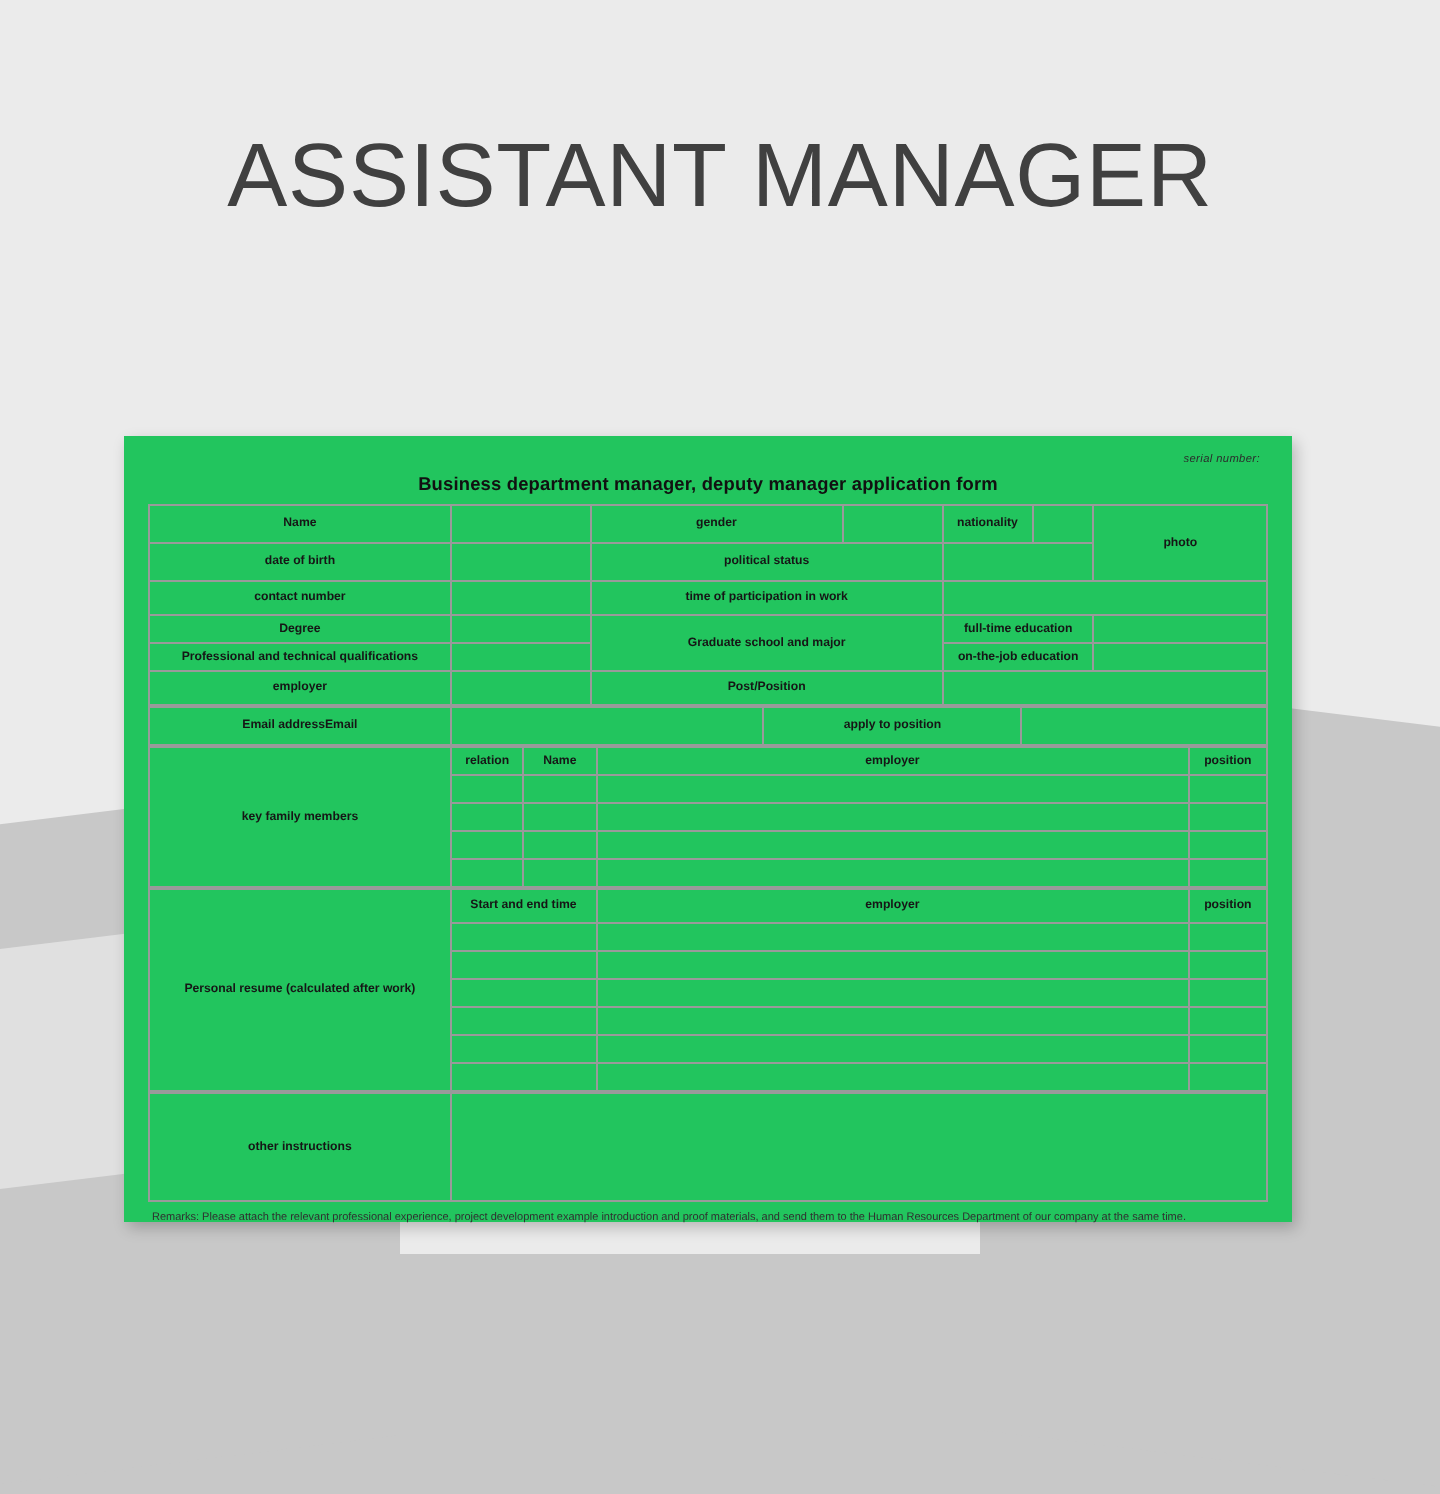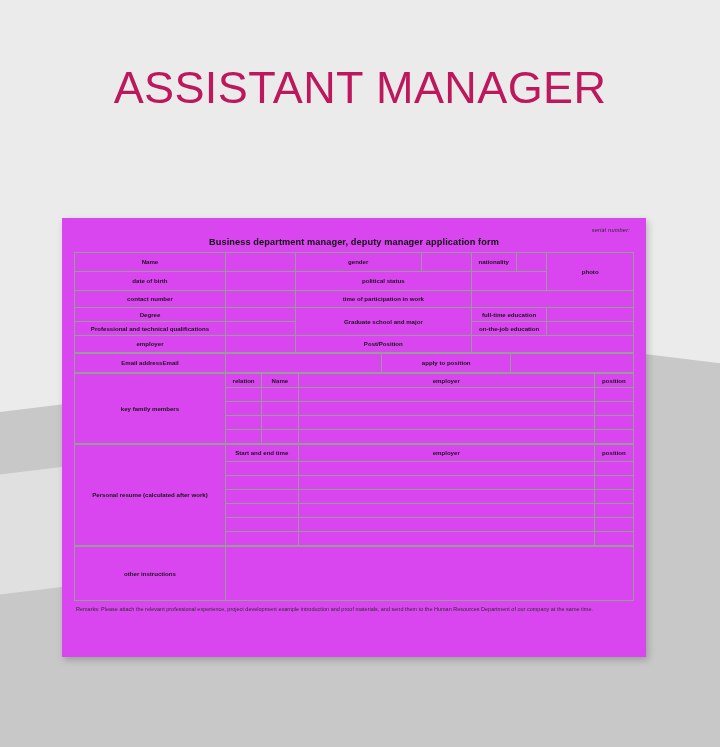--- a/index.html
+++ b/index.html
@@ -65,34 +65,34 @@
   #heading {
     position: absolute;
     z-index: 2;
     left: 0;
     right: 0;
     top: 58px;
     text-align: center;
     font-size: 45px;
     line-height: 1.32;
     letter-spacing: 0.4px;
-    color: #be185d;
+    color: #404040;
     font-weight: 400;
   }
   #heading .line { display: block; }
 
   
   #paper {
     position: absolute;
     z-index: 2;
     left: 62px;
     top: 218px;
     width: 584px;
-    height: 439px;
-    background: #d946ef;
+    height: 393px;
+    background: #22c55e;
     box-shadow: 2px 3px 7px rgba(0,0,0,0.22);
     box-sizing: border-box;
     padding: 9px 12px 0 12px;
   }
 
   #serial-line {
     text-align: right;
     font-size: 5.6px;
     font-style: italic;
     color: #2b2b2b;

